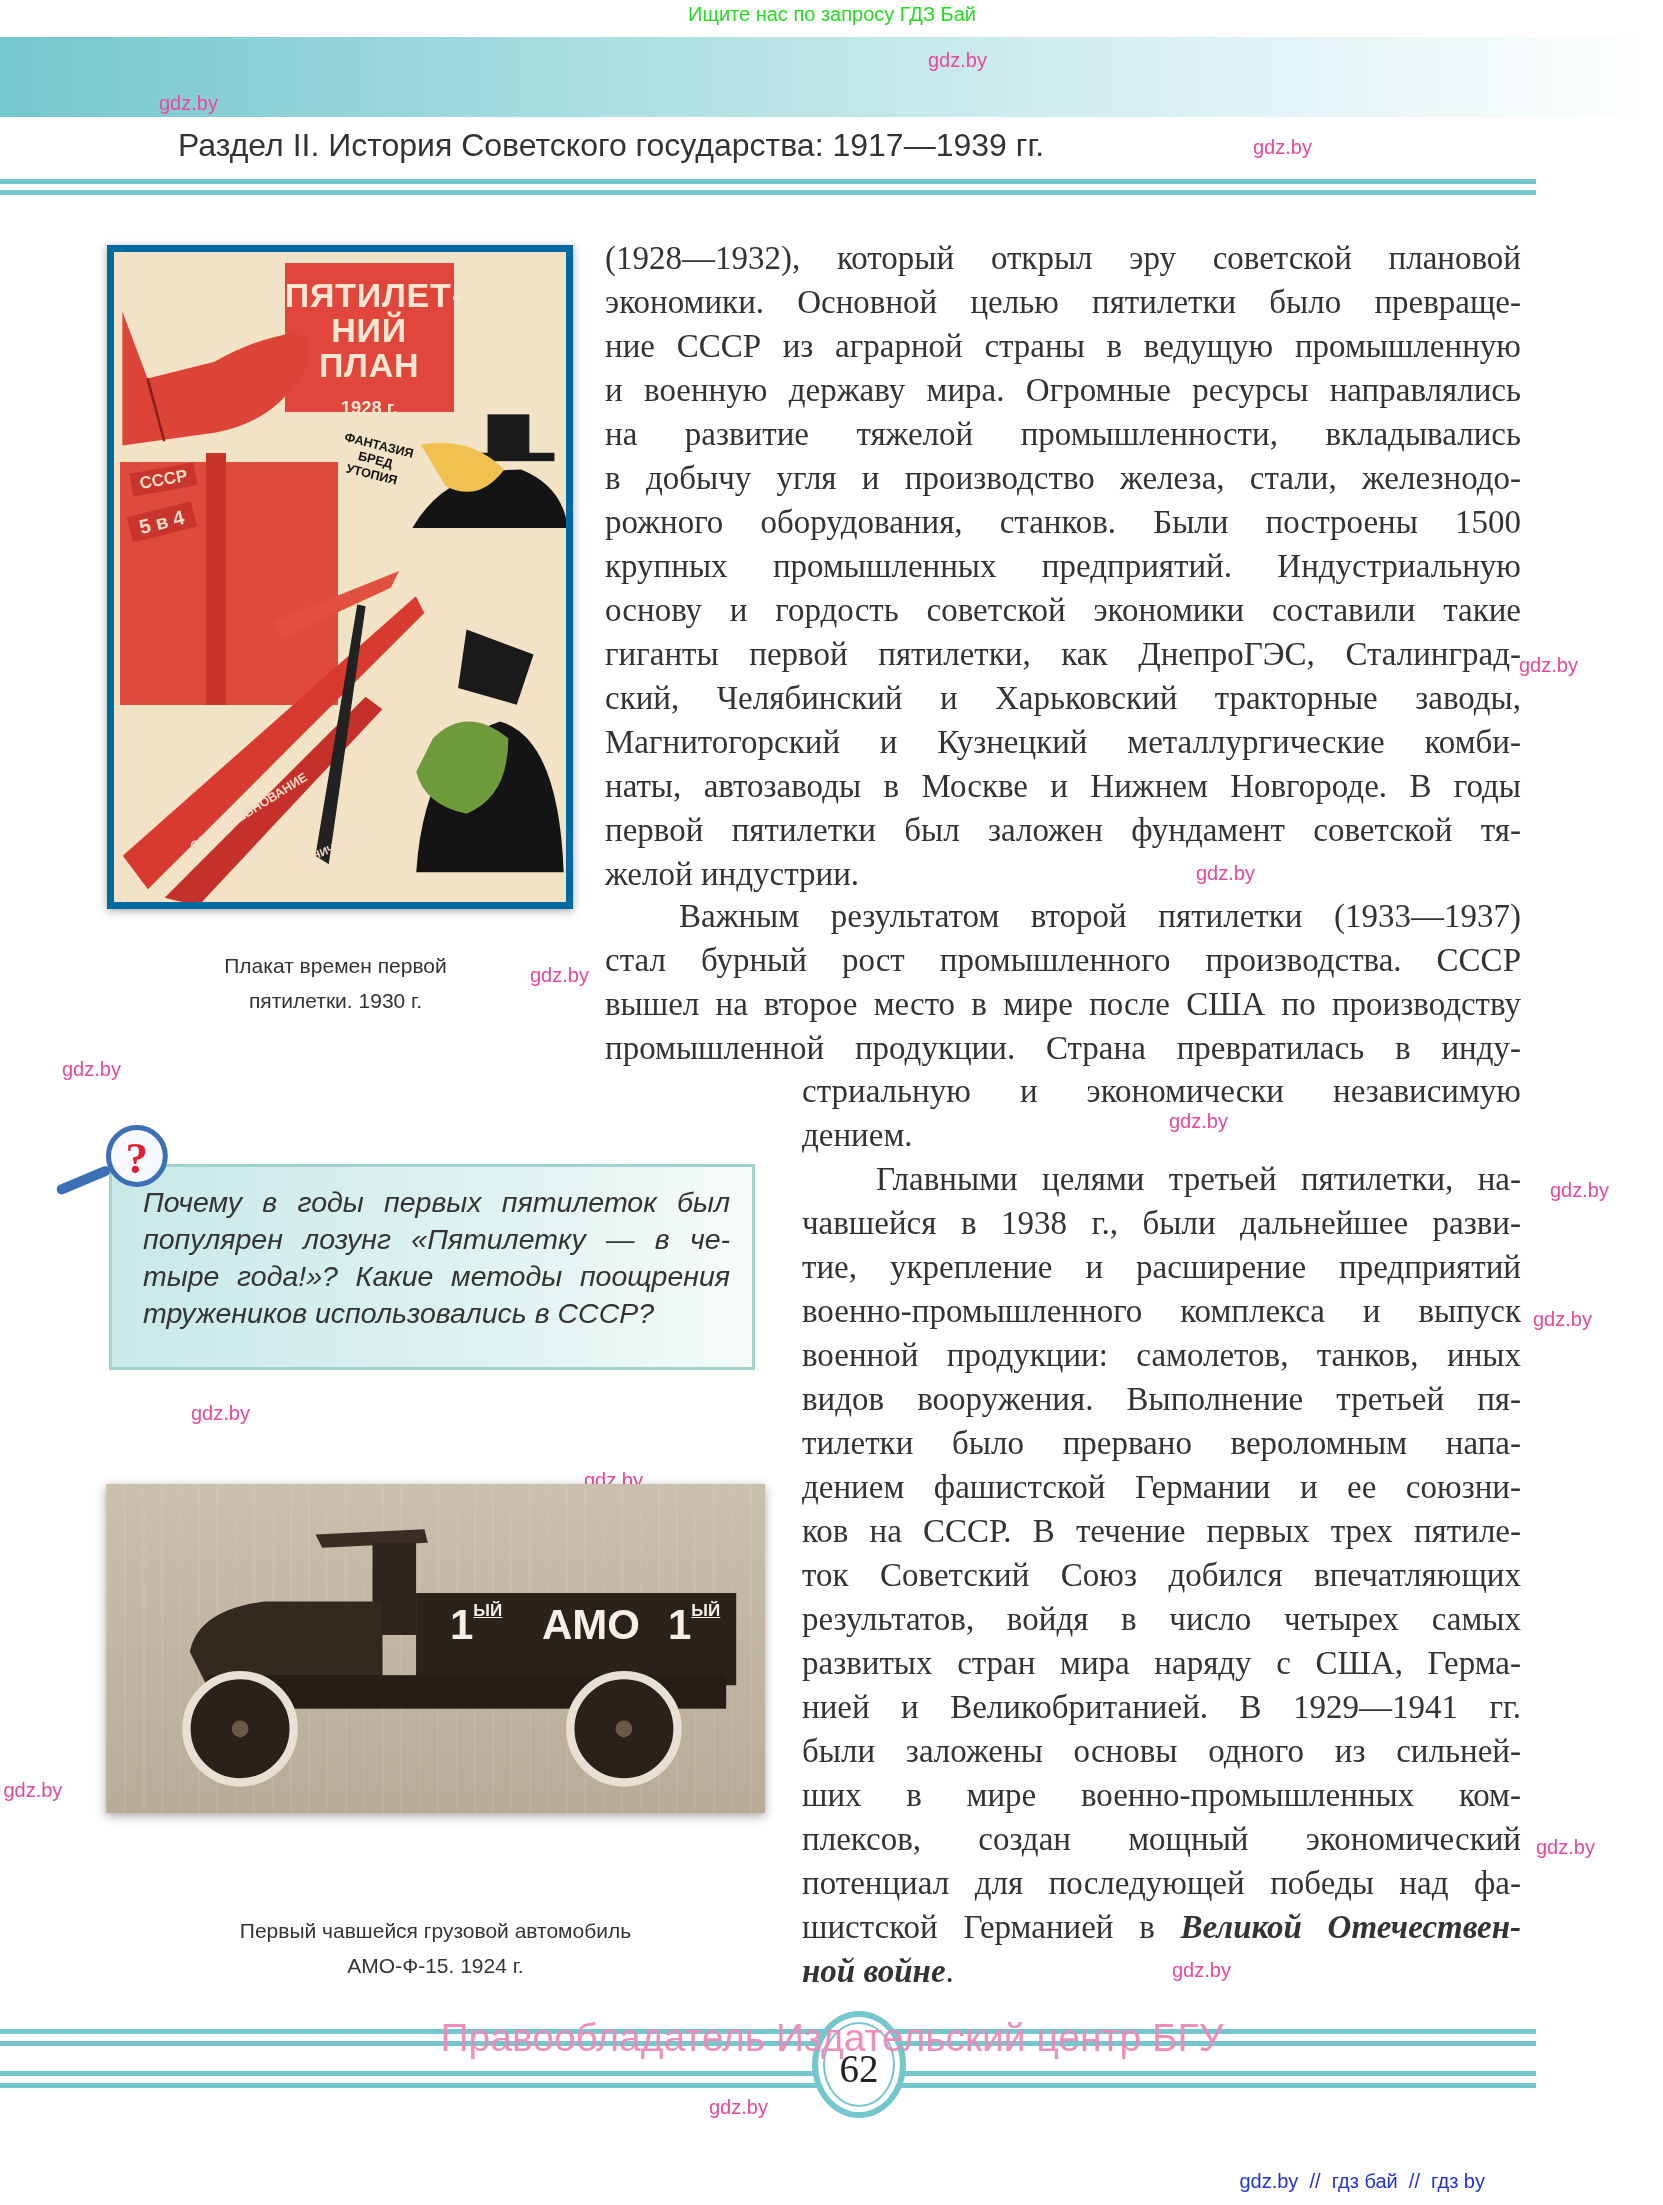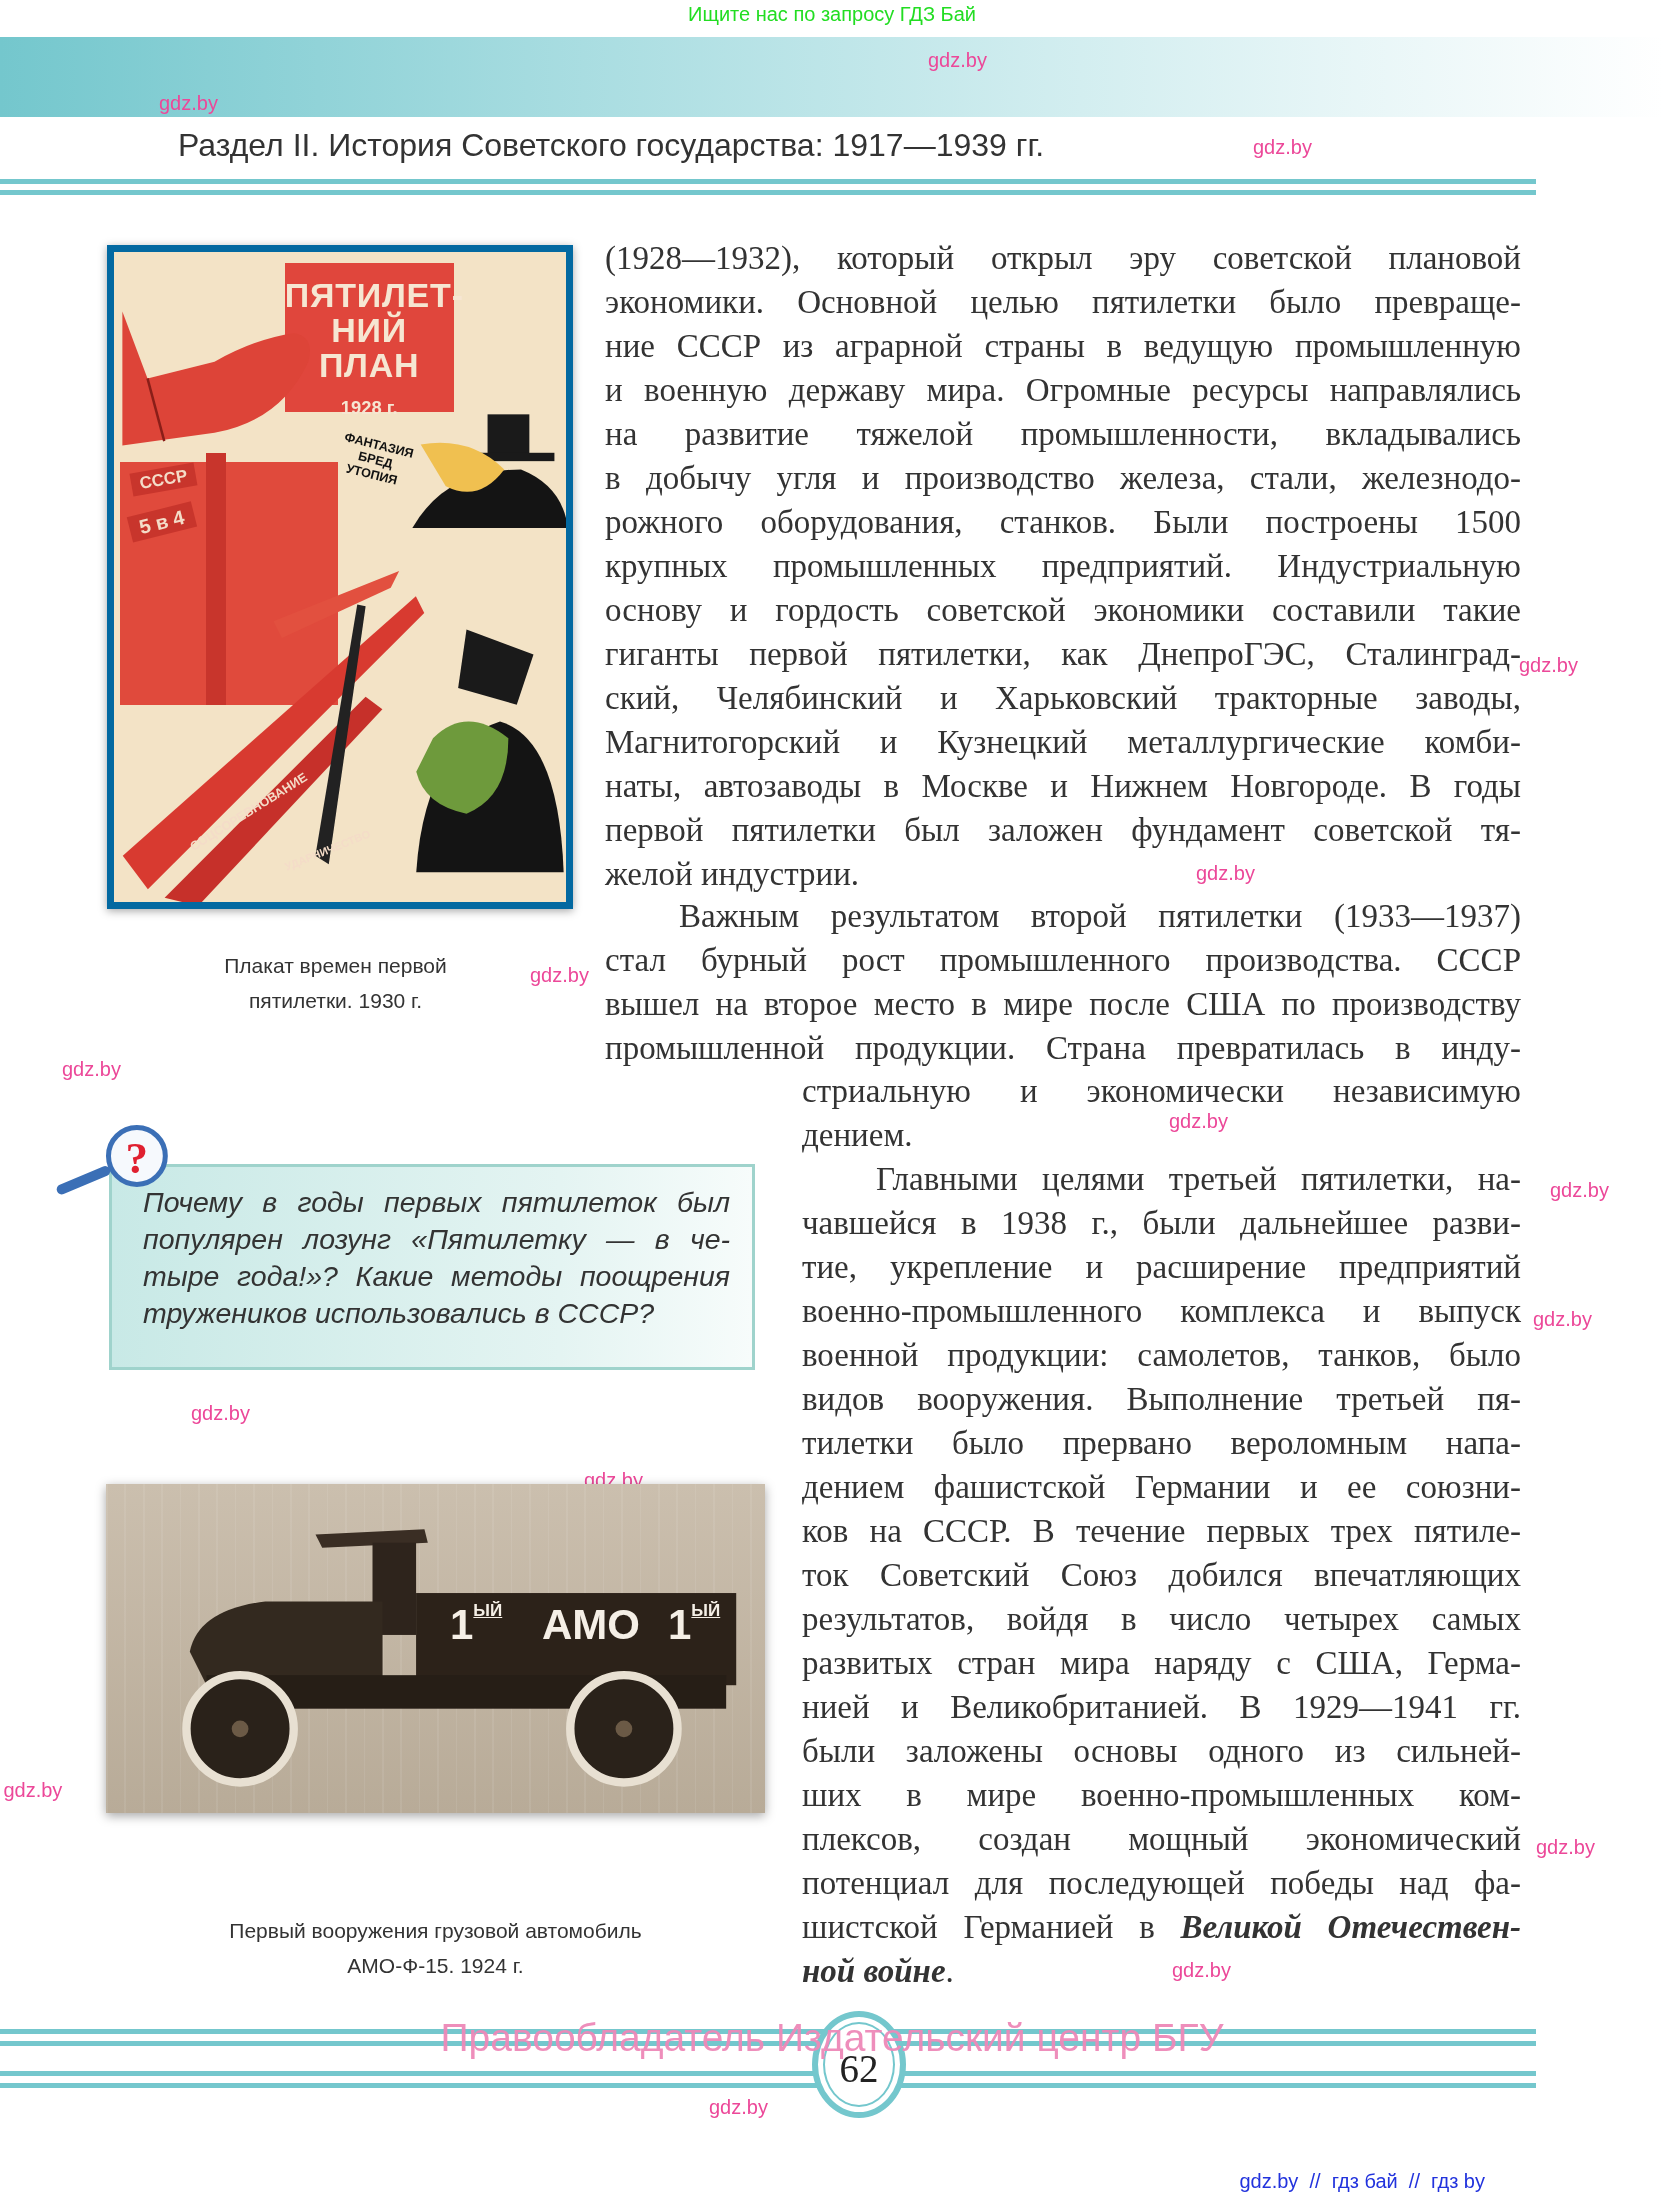--- a/index.html
+++ b/index.html
@@ -110,21 +110,21 @@
 <div class="abs body-text" style="left:802px;top:1069px;width:719px;">
   <span class="line">стриальную и экономически независимую</span>
   <span class="line last">дением.</span>
 </div>
 
 <div class="abs body-text" style="left:802px;top:1157px;width:719px;">
   <span class="line indent">Главными целями третьей пятилетки, на-</span>
   <span class="line">чавшейся в 1938 г., были дальнейшее разви-</span>
   <span class="line">тие, укрепление и расширение предприятий</span>
   <span class="line">военно-промышленного комплекса и выпуск</span>
-  <span class="line">военной продукции: самолетов, танков, было</span>
+  <span class="line">военной продукции: самолетов, танков, иных</span>
   <span class="line">видов вооружения. Выполнение третьей пя-</span>
   <span class="line">тилетки было прервано вероломным напа-</span>
   <span class="line">дением фашистской Германии и ее союзни-</span>
   <span class="line">ков на СССР. В течение первых трех пятиле-</span>
   <span class="line">ток Советский Союз добился впечатляющих</span>
   <span class="line">результатов, войдя в число четырех самых</span>
   <span class="line">развитых стран мира наряду с США, Герма-</span>
   <span class="line">нией и Великобританией. В 1929—1941 гг.</span>
   <span class="line">были заложены основы одного из сильней-</span>
   <span class="line">ших в мире военно-промышленных ком-</span>
@@ -214,21 +214,21 @@
       <circle cx="160" cy="292" r="10" fill="#6b5a46"></circle>
       <circle cx="618" cy="292" r="64" fill="#2a221a" stroke="#e8e0d2" stroke-width="10"></circle>
       <circle cx="618" cy="292" r="10" fill="#6b5a46"></circle>
     </svg>
     <div class="abs" style="left:344px;top:117px;color:#f5efe6;font-family:'Liberation Sans',sans-serif;font-weight:bold;font-size:42px;"><span>1</span><span style="font-size:17px;vertical-align:top;text-decoration:underline;">ЫЙ</span></div>
     <div class="abs" style="left:436px;top:117px;color:#f5efe6;font-family:'Liberation Sans',sans-serif;font-weight:bold;font-size:42px;">АМО</div>
     <div class="abs" style="left:562px;top:117px;color:#f5efe6;font-family:'Liberation Sans',sans-serif;font-weight:bold;font-size:42px;"><span>1</span><span style="font-size:17px;vertical-align:top;text-decoration:underline;">ЫЙ</span></div>
   </div>
 </div>
 <div class="abs caption" style="left:106px;top:1913px;width:659px;">
-  <div>Первый вооружения грузовой автомобиль</div>
+  <div>Первый чавшейся грузовой автомобиль</div>
   <div>АМО-Ф-15. 1924 г.</div>
 </div>
 
 <div class="abs rule" style="top:2029px"></div>
 <div class="abs rule" style="top:2041px"></div>
 <div class="abs rule" style="top:2071px"></div>
 <div class="abs rule" style="top:2083px"></div>
 <div class="abs page-circle">
     <div class="page-circle-inner"></div>
   </div>

